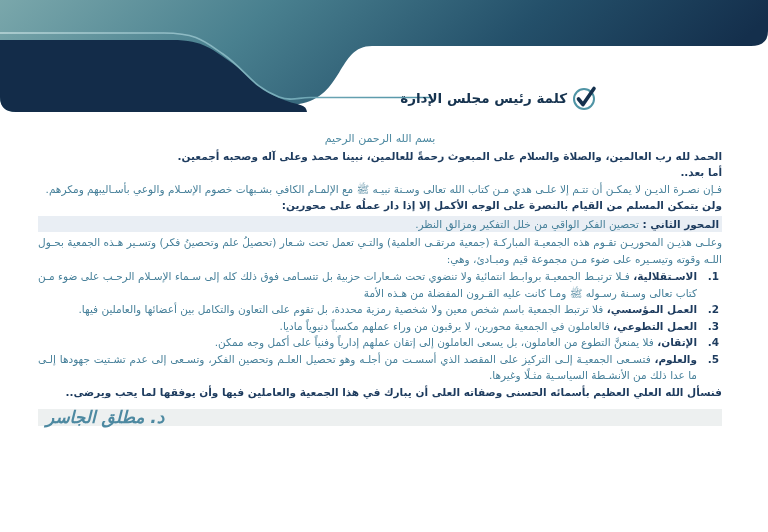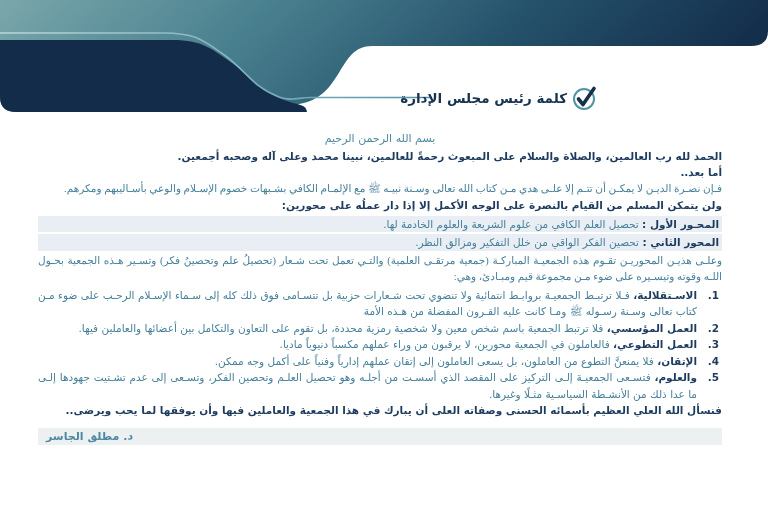--- a/index.html
+++ b/index.html
@@ -7,32 +7,32 @@
         font-family:"DejaVu Sans",sans-serif;}
   .header-svg{position:absolute;top:0;left:0;}
   .title-row{position:absolute;top:85px;right:171px;height:26px;display:flex;direction:rtl;
              align-items:center;gap:6px;}
   .title-row h1{margin:0;font-size:13.5px;font-weight:bold;color:#16334f;white-space:nowrap;}
   .body{position:absolute;top:131px;right:46px;left:38px;direction:rtl;text-align:right;
         font-size:10.5px;line-height:16.5px;color:#1d3b5e;}
   .body p{margin:0;}
   .basmala{text-align:center;color:#4d89a1;font-size:11px;}
   .b{font-weight:bold;color:#1d3b5e;}
-  .t{color:#47809a;font-family:Liberation Serif, serif;}
+  .t{color:#47809a;}
   .just{text-align:justify;}
   .axis{background:#e9eef4;margin:2px 0;padding:0 3px;}
   .axis .lbl{font-weight:bold;color:#1d3b5e;}
   .axis .txt{color:#47809a;}
   .principles{margin-top:1px;}
   .principle{position:relative;padding-right:25px;text-align:justify;color:#47809a;}
   .principle .num{position:absolute;right:3px;top:0;font-weight:bold;color:#1d3b5e;}
   .principle .term{font-weight:bold;color:#1d3b5e;}
   .closing{font-weight:bold;color:#1d3b5e;margin-top:2px;}
   .sig{margin-top:9px;background:#edf0f0;height:17px;line-height:17px;color:#4d89a1;
-       font-weight:bold;font-size:11px;text-align:left;padding-left:8px;}
+       font-weight:bold;font-size:17px;text-align:left;padding-left:8px;font-style:italic;}
   .footer-svg{position:absolute;top:486px;left:0;}
   .page-num{position:absolute;top:490px;left:38px;width:54px;text-align:center;color:#fff;
             font-weight:bold;font-size:11px;}
   .org-logo{position:absolute;top:491px;right:84px;color:#90969b;font-size:12.5px;
             font-weight:bold;direction:rtl;letter-spacing:-0.5px;}
 </style>
 </head>
 <body>
 
 <div class="page">
@@ -63,24 +63,20 @@
     <h1>كلمة رئيس مجلس الإدارة</h1>
   </div>
 
   <div class="body">
     <p class="basmala">بسم الله الرحمن الرحيم</p>
     <p class="b">الحمد لله رب العالمين، والصلاة والسلام على المبعوث رحمةً للعالمين، نبينا محمد وعلى آله وصحبه أجمعين.</p>
     <p class="b">أما بعد..</p>
     <p class="t just">فـإن نصـرة الديـن لا يمكـن أن تتـم إلا علـى هدي مـن كتاب الله تعالى وسـنة نبيـه ﷺ مع الإلمـام الكافي بشـبهات خصوم الإسـلام والوعي بأسـاليبهم ومكرهم.</p>
     <p class="b">ولن يتمكن المسلم من القيام بالنصرة على الوجه الأكمل إلا إذا دار عملُه على محورين:</p>
 
-    <div class="axis">
-      <span class="lbl">المحـور الأول :</span>
-      <span class="txt">تحصيل العلم الكافي من علوم الشريعة والعلوم الخادمة لها.</span>
-    </div>
     <div class="axis">
       <span class="lbl">المحور الثاني :</span>
       <span class="txt">تحصين الفكر الواقي من خلل التفكير ومزالق النظر.</span>
     </div>
 
     <p class="t just">وعلـى هذيـن المحوريـن تقـوم هذه الجمعيـة المباركـة (جمعية مرتقـى العلمية) والتـي تعمل تحت شـعار (تحصيلُ علم وتحصينُ فكر) وتسـير هـذه الجمعية بحـول اللـه وقوته وتيسـيره على ضوء مـن مجموعة قيم ومبـادئ، وهي:</p>
 
     <div class="principles">
       <div class="principle">
         <span class="num">1.</span>

